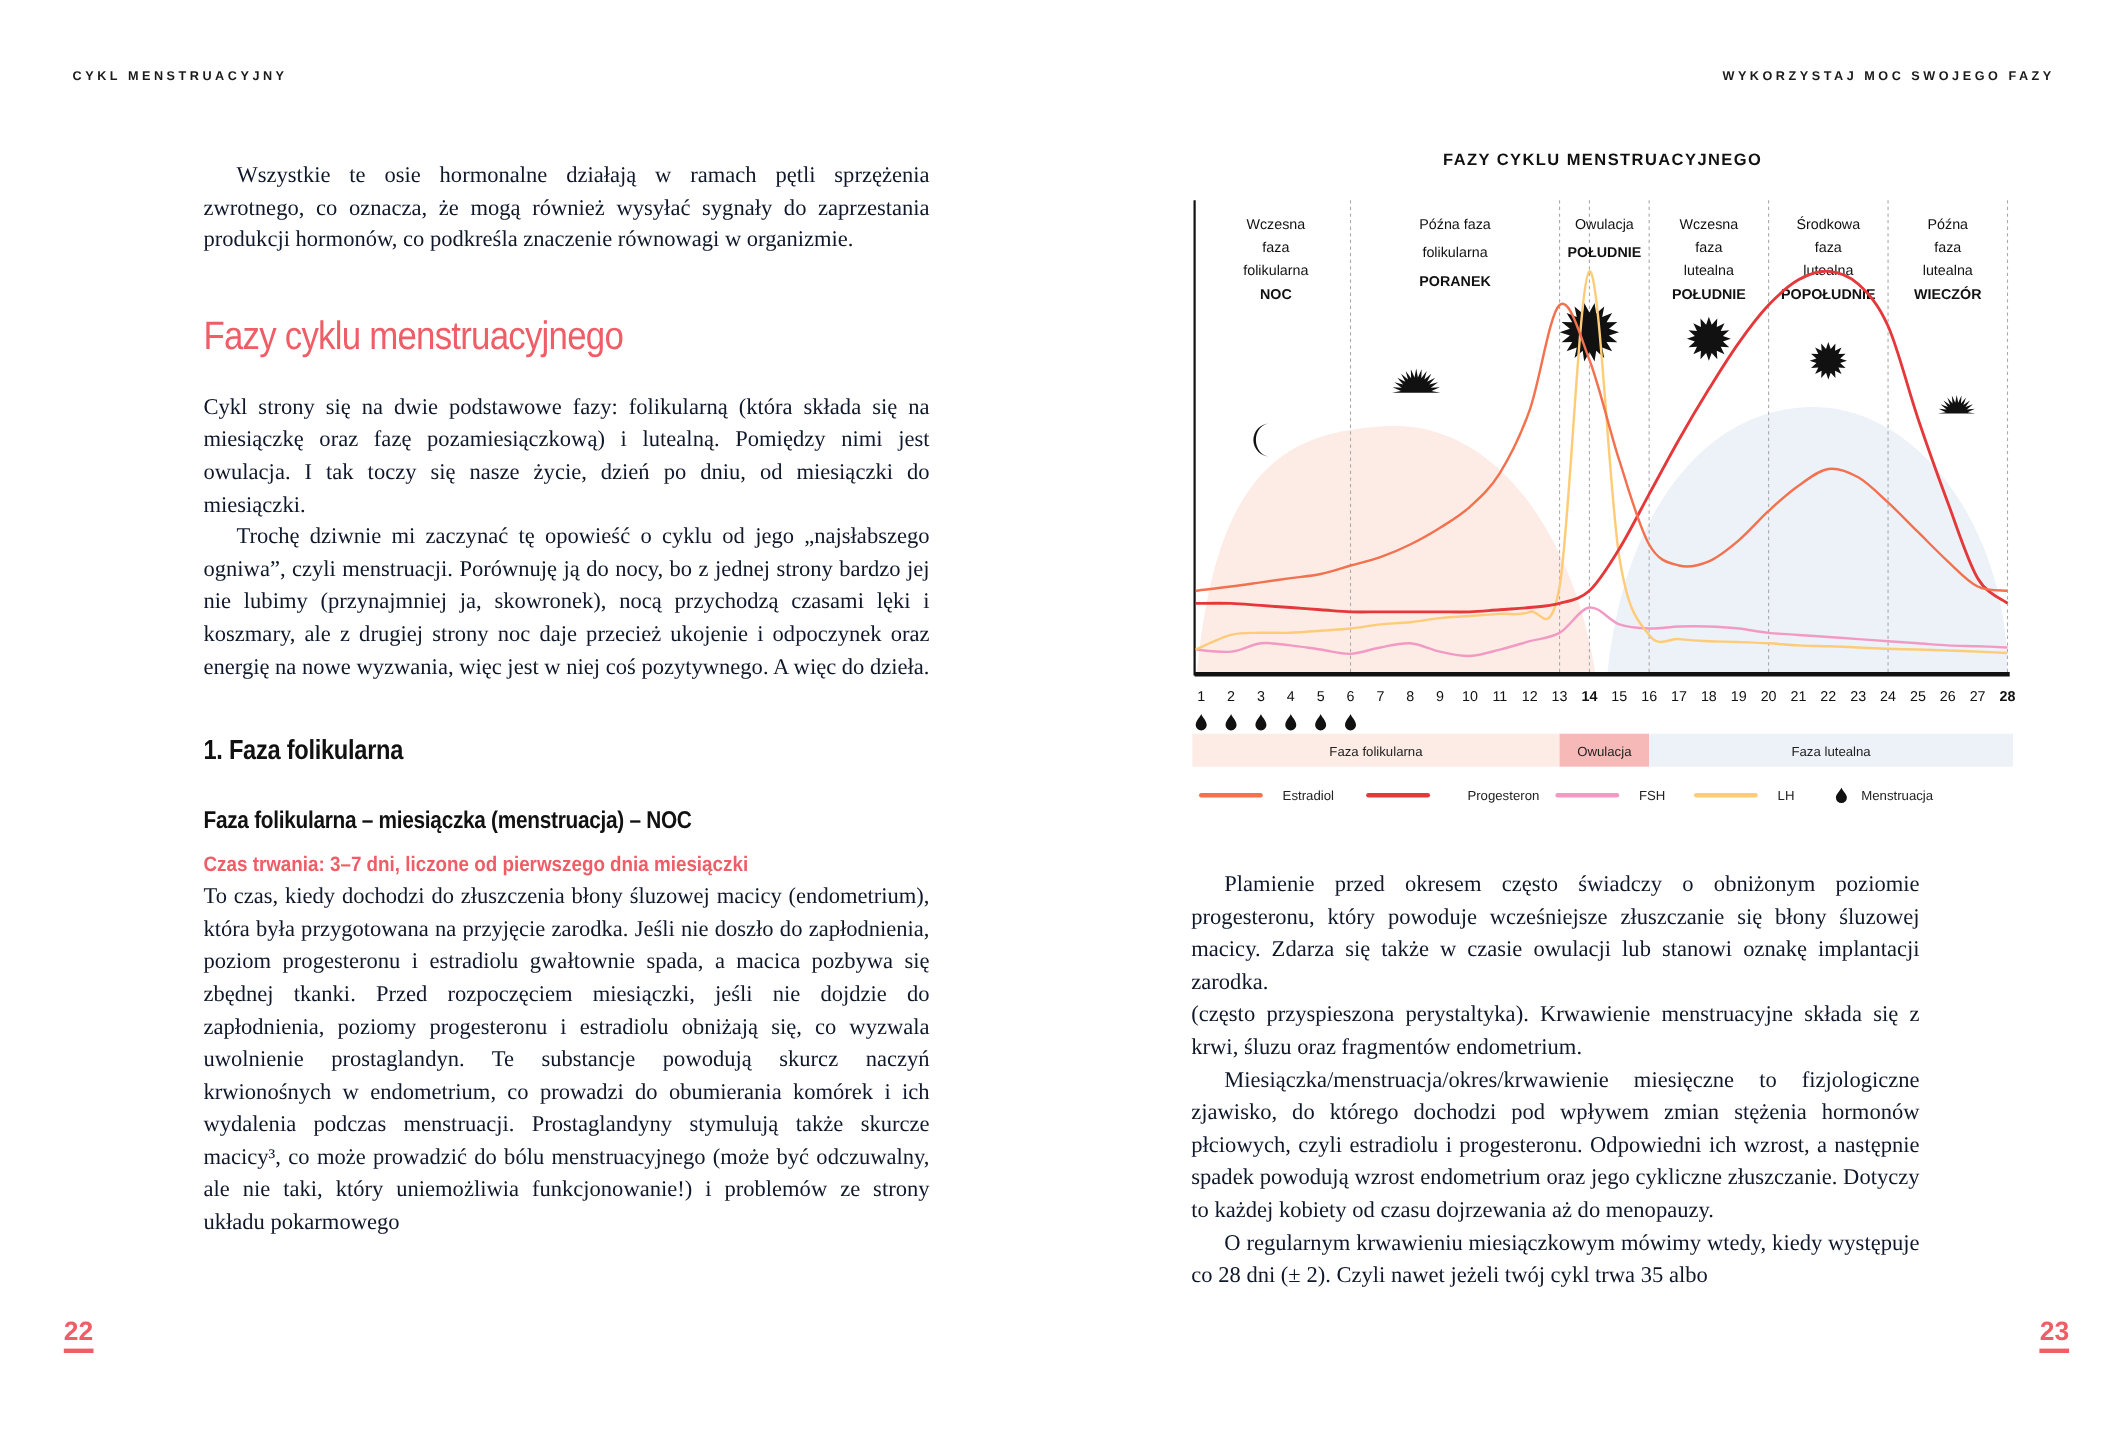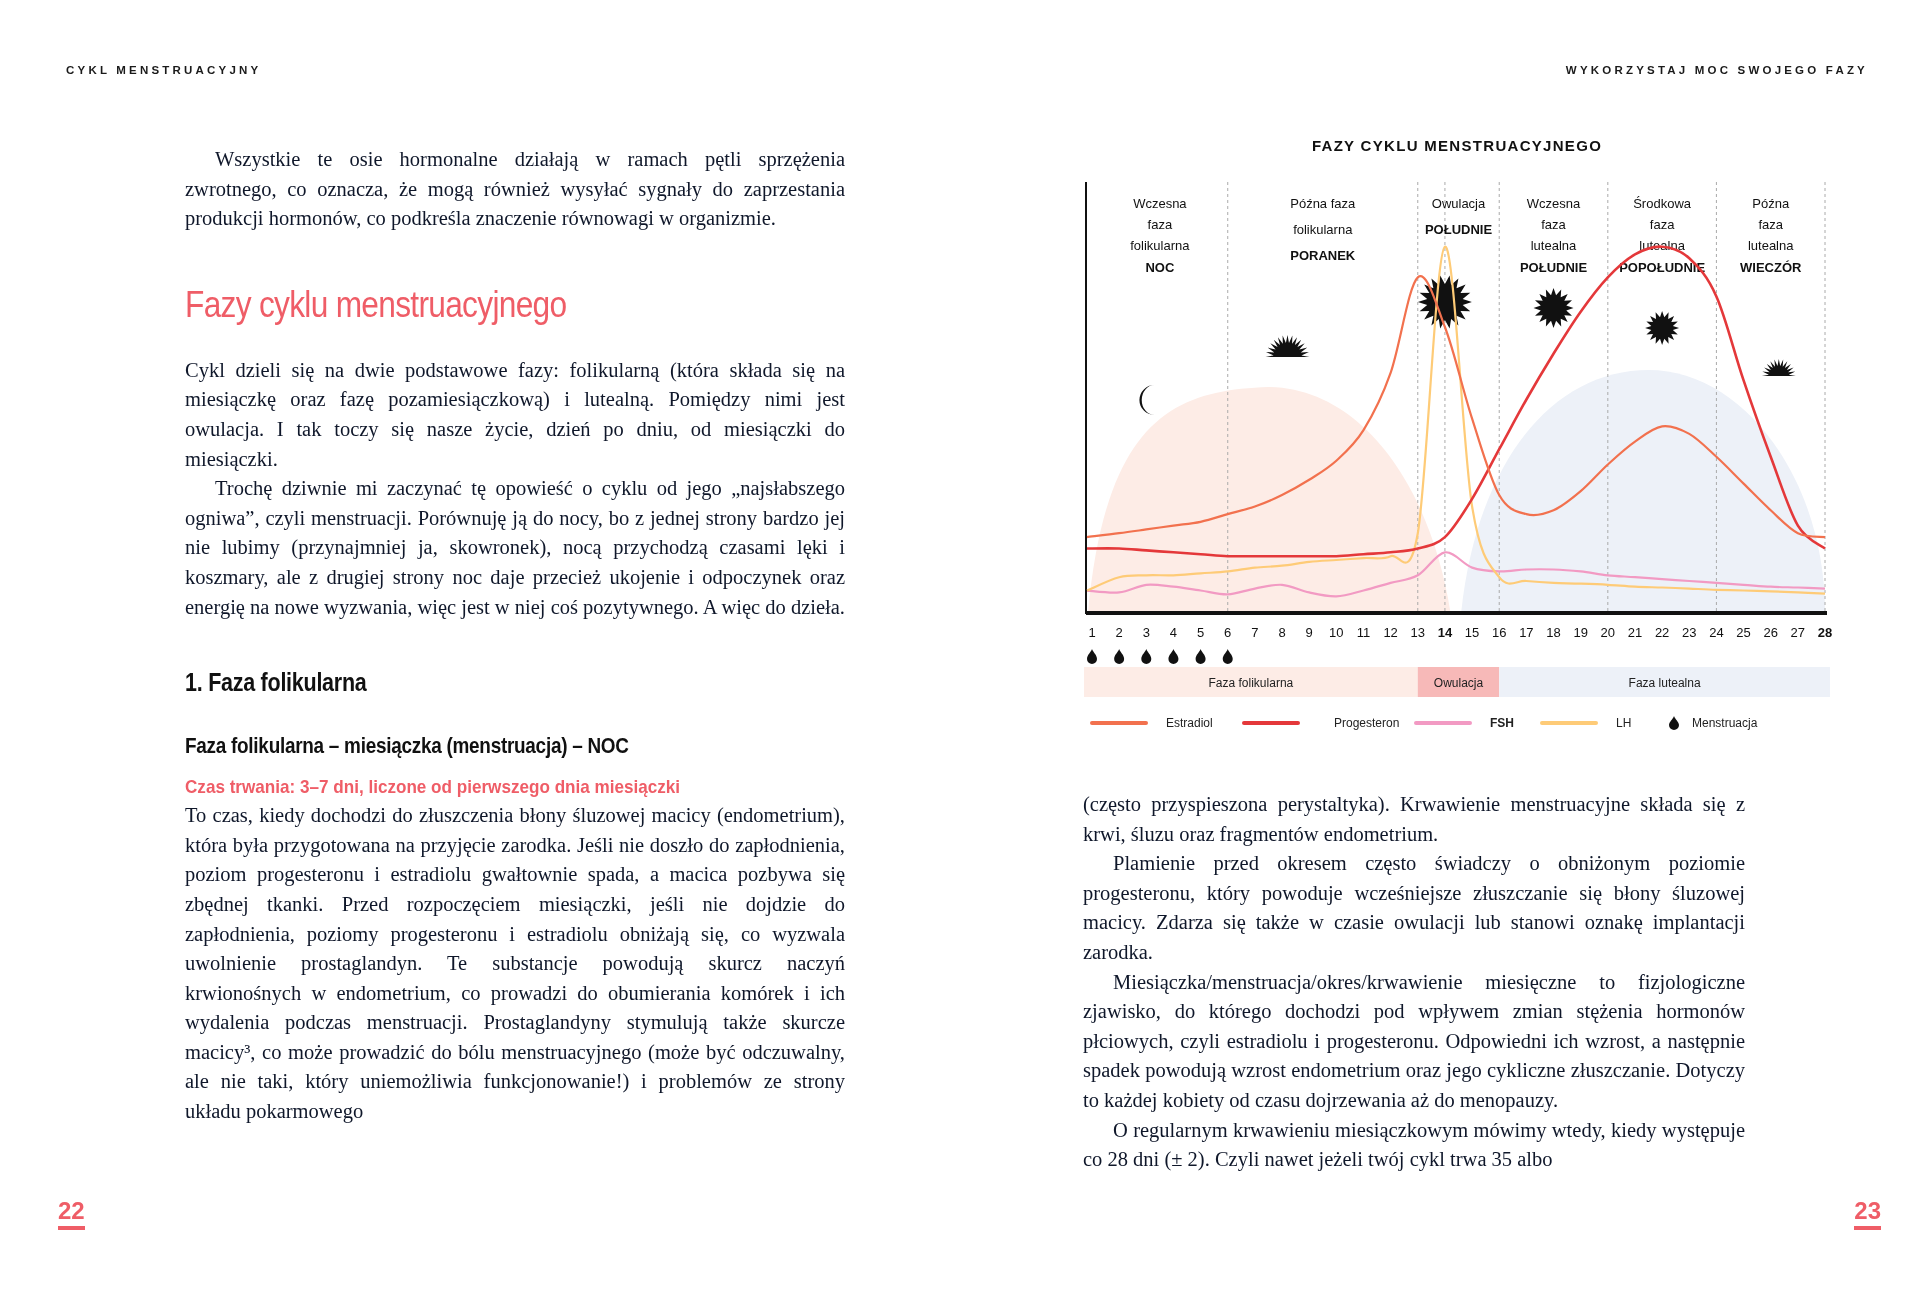--- a/index.html
+++ b/index.html
@@ -40,21 +40,21 @@
 <body>
 
 <div class="page page-left">
   <div class="running-head rh-left">CYKL MENSTRUACYJNY</div>
 
   <div class="col col-left">
     <p class="body indent">Wszystkie te osie hormonalne działają w ramach pętli sprzężenia zwrotnego, co oznacza, że mogą również wysyłać sygnały do zaprzesta­nia produkcji hormonów, co podkreśla znaczenie równowagi w organi­zmie.</p>
 
     <h2 class="section">Fazy cyklu menstruacyjnego</h2>
 
-    <p class="body">Cykl dzieli się na dwie podstawowe fazy: folikularną (która składa się na miesiączkę oraz fazę pozamiesiączkową) i lutealną. Pomiędzy nimi jest owulacja. I tak toczy się nasze życie, dzień po dniu, od miesiączki do miesiączki.</p>
+    <p class="body">Cykl strony się na dwie podstawowe fazy: folikularną (która składa się na miesiączkę oraz fazę pozamiesiączkową) i lutealną. Pomiędzy nimi jest owulacja. I tak toczy się nasze życie, dzień po dniu, od miesiączki do miesiączki.</p>
     <p class="body indent">Trochę dziwnie mi zaczynać tę opowieść o cyklu od jego „najsłabsze­go ogniwa”, czyli menstruacji. Porównuję ją do nocy, bo z jednej strony bardzo jej nie lubimy (przynajmniej ja, skowronek), nocą przychodzą czasami lęki i koszmary, ale z drugiej strony noc daje przecież ukojenie i odpoczynek oraz energię na nowe wyzwania, więc jest w niej coś po­zytywnego. A więc do dzieła.</p>
 
     <h3 class="sub1">1. Faza folikularna</h3>
     <h4 class="sub2">Faza folikularna – miesiączka (menstruacja) – NOC</h4>
     <div class="duration">Czas trwania: 3–7 dni, liczone od pierwszego dnia miesiączki</div>
     <p class="body">To czas, kiedy dochodzi do złuszczenia błony śluzowej macicy (endome­trium), która była przygotowana na przyjęcie zarodka. Jeśli nie doszło do zapłodnienia, poziom progesteronu i estradiolu gwałtownie spada, a macica pozbywa się zbędnej tkanki. Przed rozpoczęciem miesiącz­ki, jeśli nie dojdzie do zapłodnienia, poziomy progesteronu i estradio­lu obniżają się, co wyzwala uwolnienie prostaglandyn. Te substancje powodują skurcz naczyń krwionośnych w endometrium, co prowadzi do obumierania komórek i ich wydalenia podczas menstruacji. Prosta­glandyny stymulują także skurcze macicy³, co może prowadzić do bólu menstruacyjnego (może być odczuwalny, ale nie taki, który uniemoż­liwia funkcjonowanie!) i problemów ze strony układu pokarmowego</p>
   </div>
 
   <div class="folio folio-left">22</div>
 </div>
@@ -138,34 +138,34 @@
 
 <div class="legend" id="legend">
     <div class="legend-item" style="left: 0px;">
       <span class="legend-swatch" style="background: rgb(242, 113, 78);"></span>
       <span>Estradiol</span>
     </div>
     <div class="legend-item" style="left: 152px; gap: 16px;">
       <span class="legend-swatch" style="background: rgb(228, 56, 58);"></span>
       <span>Progesteron</span>
     </div>
-    <div class="legend-item" style="left: 324px; font-weight: bold;">
+    <div class="legend-item" style="left: 324px;">
       <span class="legend-swatch" style="background: rgb(242, 154, 195);"></span>
       <span>FSH</span>
     </div>
     <div class="legend-item" style="left: 450px;">
       <span class="legend-swatch" style="background: rgb(254, 203, 119);"></span>
       <span>LH</span>
     </div>
     <div class="legend-item" style="left: 578px;">
       <svg class="legend-drop" viewBox="0 0 12 14">
         <path d="M6 0 C7 3, 11 6, 11 9 A5 5 0 0 1 1 9 C1 6, 5 3, 6 0 Z" fill="#111111"></path>
       </svg>
       <span>Menstruacja</span>
     </div>
   </div>
 
 <div class="col col-right">
+  <p class="body indent">Plamienie przed okresem często świadczy o obniżonym poziomie progesteronu, który powoduje wcześniejsze złuszczanie się błony ślu­zowej macicy. Zdarza się także w czasie owulacji lub stanowi oznakę implantacji zarodka.</p>
   <p class="body">(często przyspieszona perystaltyka). Krwawienie menstruacyjne składa się z krwi, śluzu oraz fragmentów endometrium.</p>
-  <p class="body indent">Plamienie przed okresem często świadczy o obniżonym poziomie progesteronu, który powoduje wcześniejsze złuszczanie się błony ślu­zowej macicy. Zdarza się także w czasie owulacji lub stanowi oznakę implantacji zarodka.</p>
   <p class="body indent">Miesiączka/menstruacja/okres/krwawienie miesięczne to fizjolo­giczne zjawisko, do którego dochodzi pod wpływem zmian stężenia hormonów płciowych, czyli estradiolu i progesteronu. Odpowiedni ich wzrost, a następnie spadek powodują wzrost endometrium oraz jego cy­kliczne złuszczanie. Dotyczy to każdej kobiety od czasu dojrzewania aż do menopauzy.</p>
   <p class="body indent">O regularnym krwawieniu miesiączkowym mówimy wtedy, kie­dy występuje co 28 dni (± 2). Czyli nawet jeżeli twój cykl trwa 35 albo</p>
 </div>
 
 </body></html>

